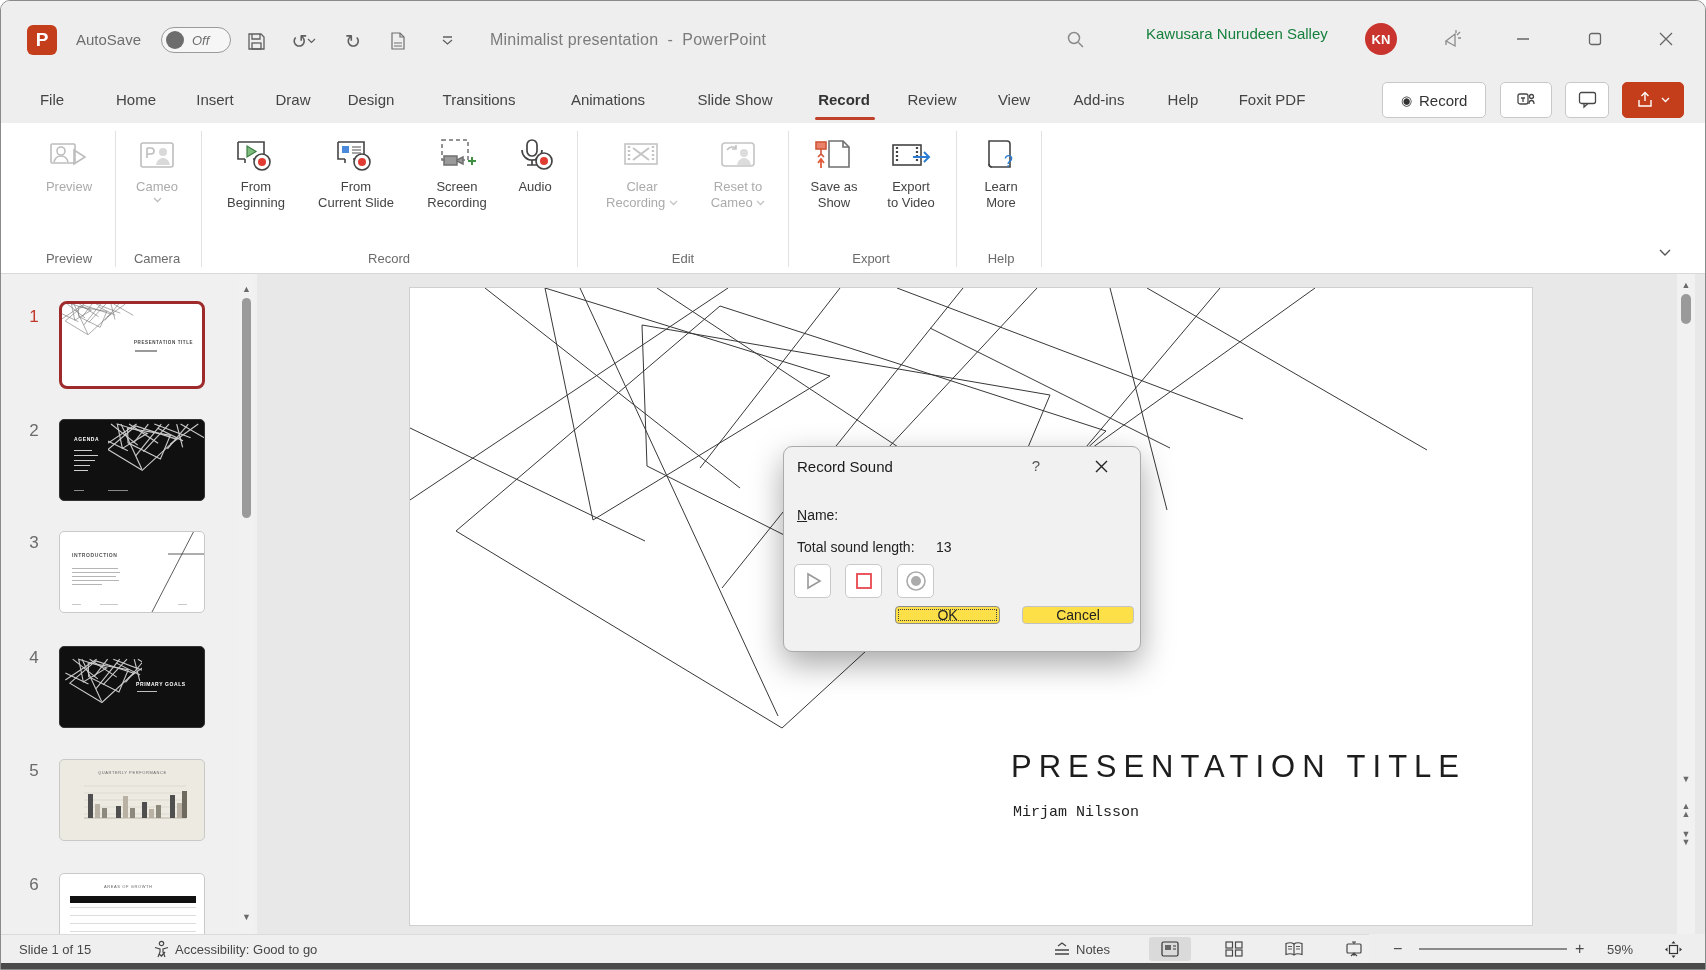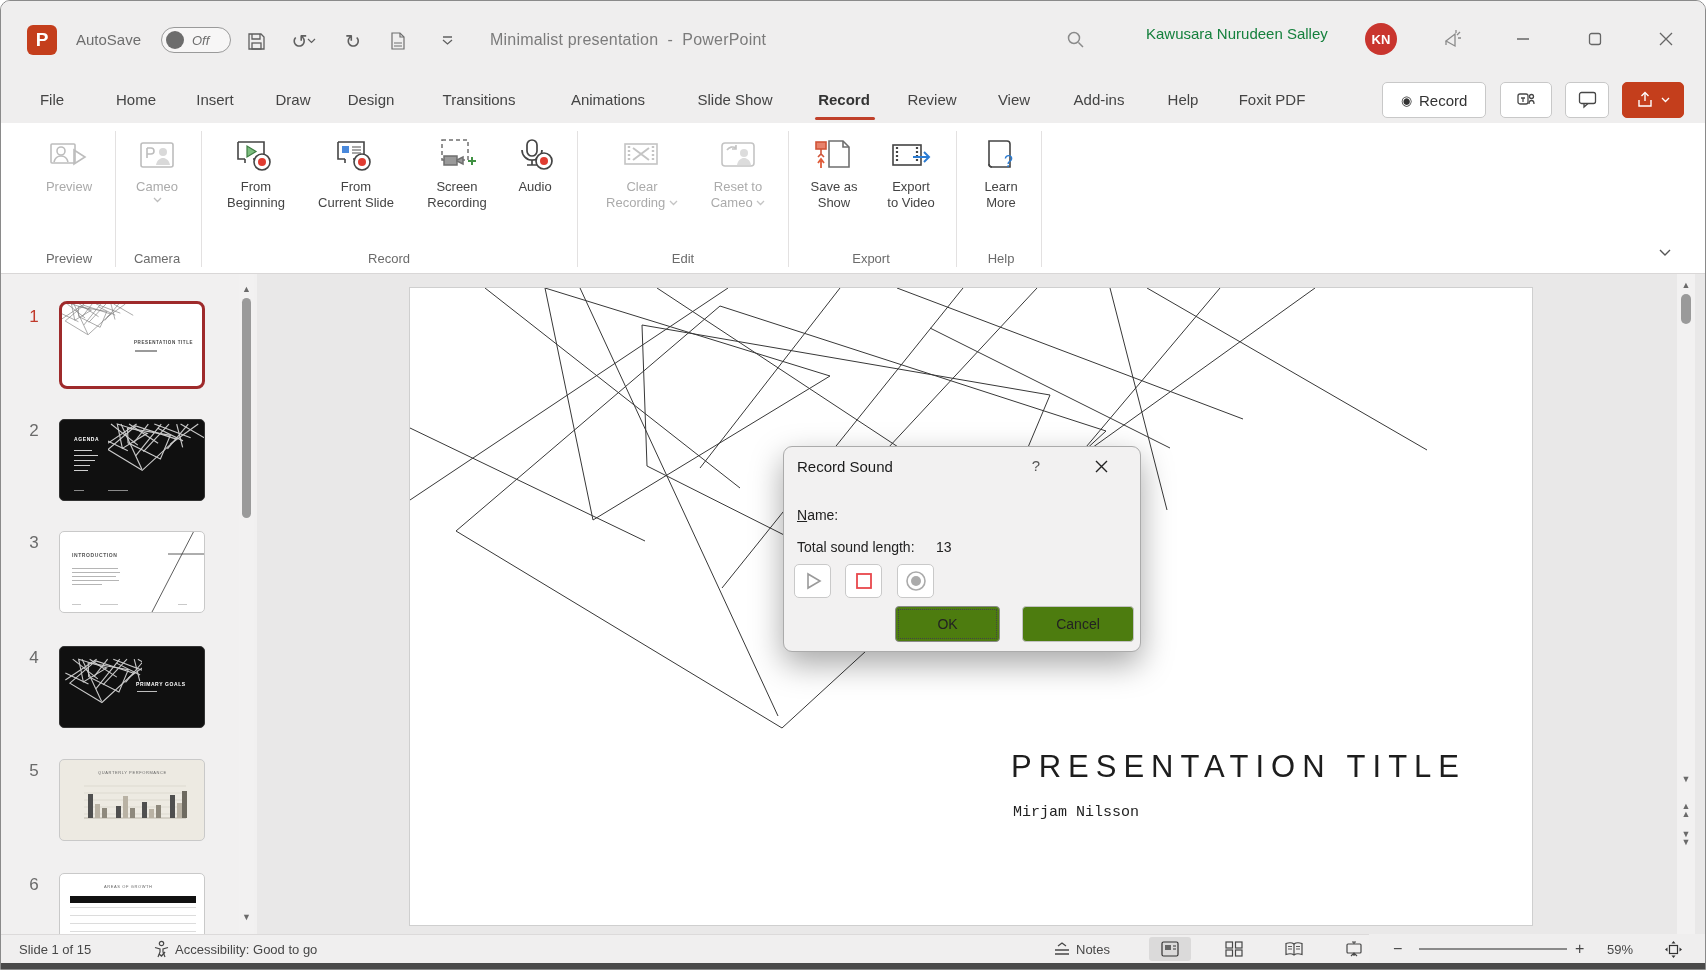--- a/index.html
+++ b/index.html
@@ -85,21 +85,21 @@
   .dlg-title { position:absolute; left:13px; top:11px; font-size:15px; color:#1a1a1a; }
   .dlg-help { position:absolute; left:242px; top:10px; font-size:15px; color:#555; width:20px; text-align:center; }
   .dlg-close { position:absolute; left:300px; top:5px; width:34px; height:28px; display:flex;
                align-items:center; justify-content:center; border-radius:5px; }
   .dlg-label { position:absolute; font-size:14px; color:#222; }
   .dlg-input { position:absolute; left:68px; top:54px; width:278px; height:27px; border:1px solid #868686;
                background:#fff; font-size:14px; font-family:"Liberation Sans","DejaVu Sans",sans-serif;
                padding:0 6px; color:#222; }
   .media-btn { position:absolute; top:117px; width:37px; height:34px; background:#fff; border:1px solid #c9c9c9;
                border-radius:5px; display:flex; align-items:center; justify-content:center; }
-  .dlg-btn { position:absolute; top:159px; height:36px; background:#4d7c0f; border:1px solid #c2c2c2;
+  .dlg-btn { position:absolute; top:159px; height:18px; background:#fde047; border:1px solid #c2c2c2;
              border-radius:4px; font-size:14px; color:#222; display:flex; align-items:center; justify-content:center;
              font-family:"Liberation Sans","DejaVu Sans",sans-serif; }
   .dlg-btn.focus { border-color:#8a8a8a; outline:1px dotted #444; outline-offset:-4px; }
 
   
   .statusbar { position:absolute; left:0; top:933px; width:1368px; height:29px; background:#F0EFEF;
                border-top:1px solid #DCDADA; font-size:13px; color:#474747; }
   .sb-item { position:absolute; top:0; height:28px; display:flex; align-items:center; gap:5px; }
   .sb-viewbtn { position:absolute; top:2px; width:42px; height:24px; display:flex; align-items:center;
                 justify-content:center; border-radius:3px; }

